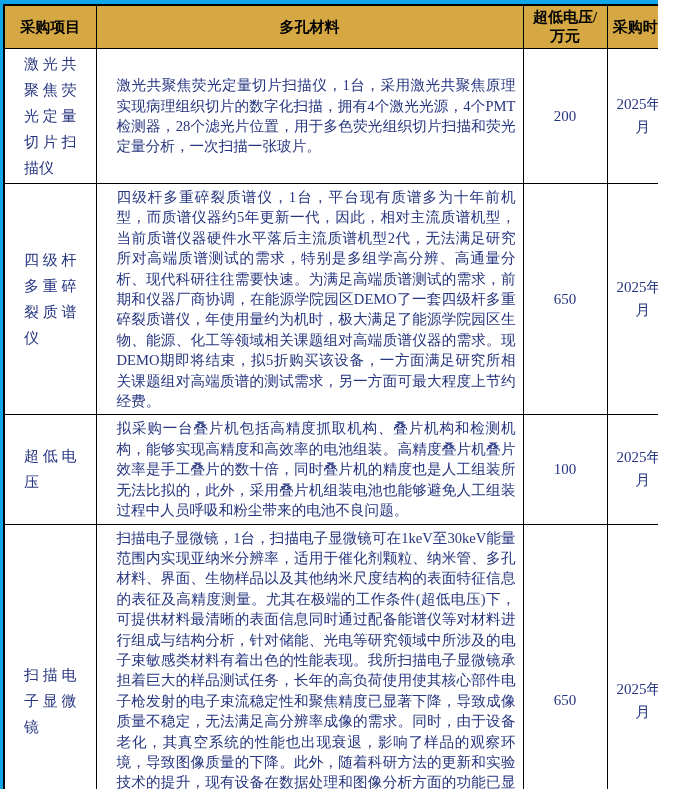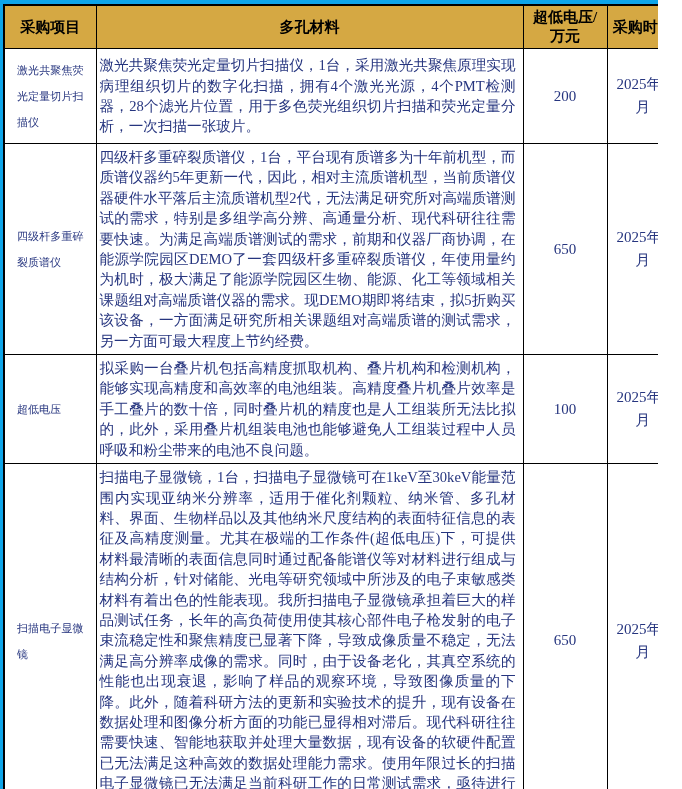--- a/index.html
+++ b/index.html
@@ -16,25 +16,25 @@
   table.proc th, table.proc td { border:1px solid #000; overflow:hidden; }
   table.proc th {
     background:#D5A843; color:#000000; font-weight:bold;
     font-size:15px; text-align:center; vertical-align:middle;
     line-height:19px; padding:2px 3px;
   }
   table.proc td {
     color:#26357F; vertical-align:middle; background:#ffffff;
   }
   td.c-item {
-    font-size:11px; line-height:26px; padding:2px 12px;
+    font-size:15px; line-height:26px; padding:2px 19px;
     text-align:justify; text-justify:inter-character;
   }
   td.c-overview {
-    font-size:14.6px; line-height:20.4px; padding:3px 7px 3px 3px;
+    font-size:14.6px; line-height:20.4px; padding:3px 7px 3px 20px;
     text-align:justify; text-justify:inter-character;
   }
   td.c-budget { font-size:15px; text-align:center; padding:0 4px; }
   td.c-time   { font-size:15px; text-align:center; line-height:23px; padding:16px 6px; }
   tr.hdr      { height:38px; }
   tr.r0 { height:95px; }
   tr.r1 { height:183px; }
   tr.r2 { height:108px; }
   tr.r3 { height:50px; }
   tr.r4 { height:307px; }

